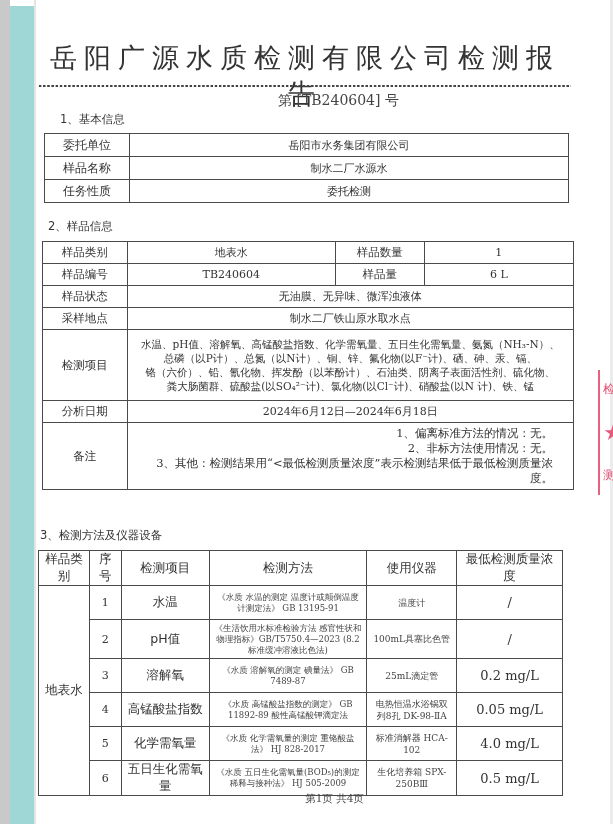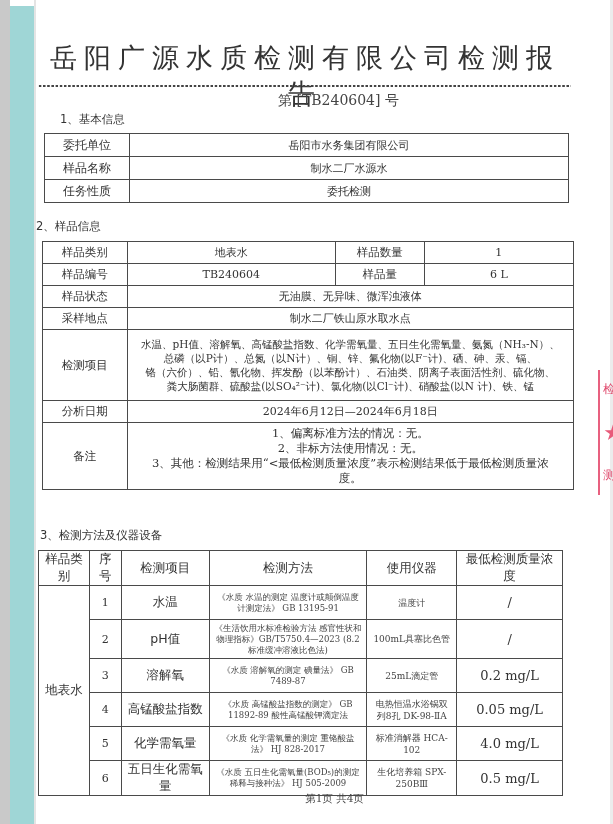--- a/index.html
+++ b/index.html
@@ -33,21 +33,21 @@
     padding:0 4px; font-weight:normal; color:#333;
   }
   .t1 { left:44px; top:133px; width:525px; font-size:11px; }
   .t1 td { height:22px; }
   .t1 .lbl { width:76px; font-family:Liberation Serif, serif; font-size:12px;margin-left:26px; }
 
   .t2 { left:42px; top:241px; width:532px; font-size:11px; }
   .t2 td { height:21px; }
   .t2 .lbl { width:76px; font-family:"DejaVu Sans","Liberation Sans",sans-serif; font-size:11.5px; }
   .items-cell { font-size:10.5px; line-height:14px; padding:4px 4px; }
-  .remarks-cell { text-align:center; font-size:11.5px; line-height:15px; padding:3px 20px; }
+  .remarks-cell { text-align:right; font-size:11.5px; line-height:15px; padding:3px 20px; }
 
   .t3 { left:38px; top:550px; width:525px; font-size:10px; }
   .t3 th { height:24px; font-size:12.5px; font-family:"DejaVu Sans","Liberation Sans",sans-serif; }
   .t3 td { height:33px; }
   .t3 .item { font-size:12.5px; font-family:"DejaVu Sans","Liberation Sans",sans-serif; }
   .t3 .seq { font-size:11px; }
   .t3 .method { font-size:8.5px; line-height:11px; color:#444; }
   .t3 .instr { font-size:9px; line-height:12px; color:#444; }
   .t3 .limit { font-size:13px; }
   .t3 .cat { font-size:12.5px; font-family:"DejaVu Sans","Liberation Sans",sans-serif; }
@@ -84,21 +84,21 @@
     <td class="lbl">样品名称</td>
     <td>制水二厂水源水</td>
   </tr>
   <tr>
     <td class="lbl">任务性质</td>
     <td>委托检测</td>
   </tr>
 </tbody>
   </table>
 
-<div class="section-label" style="left:36px; top:219px;">2、样品信息</div>
+<div class="section-label" style="left:48px; top:219px;">2、样品信息</div>
 <table class="t2">
   <colgroup>
       <col style="width:84px">
       <col style="width:209px">
       <col style="width:89px">
       <col style="width:150px">
     </colgroup>
   <tbody>
       <tr>
     <td class="lbl">样品类别</td>

